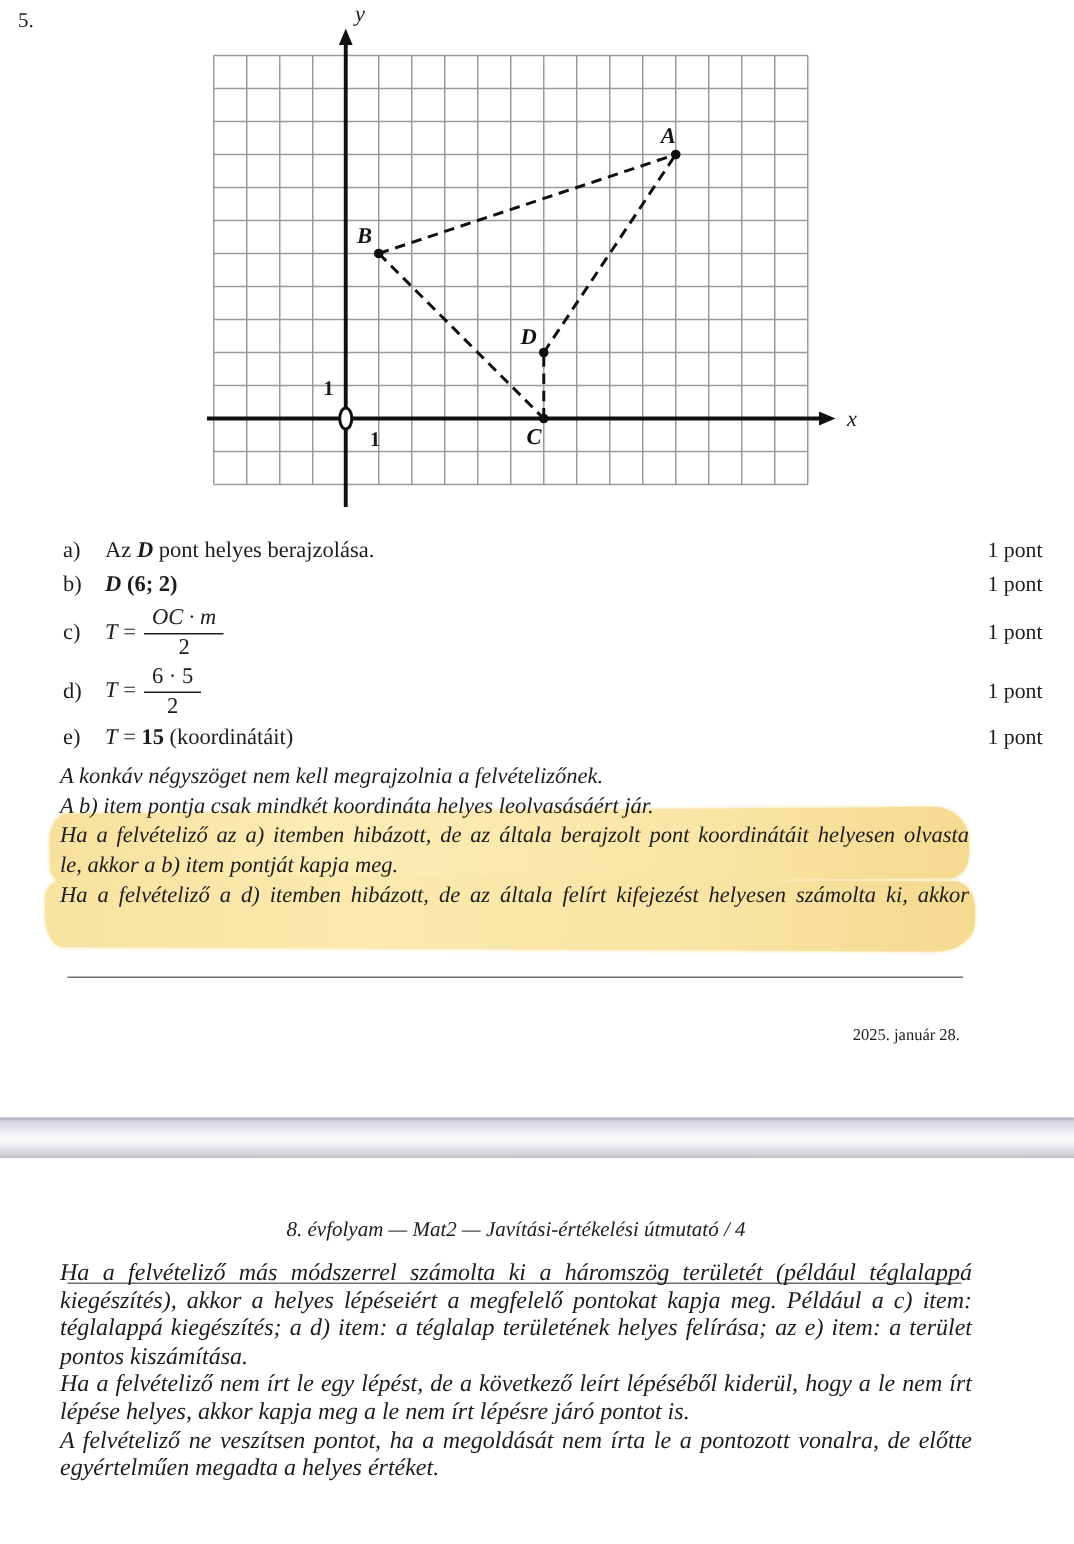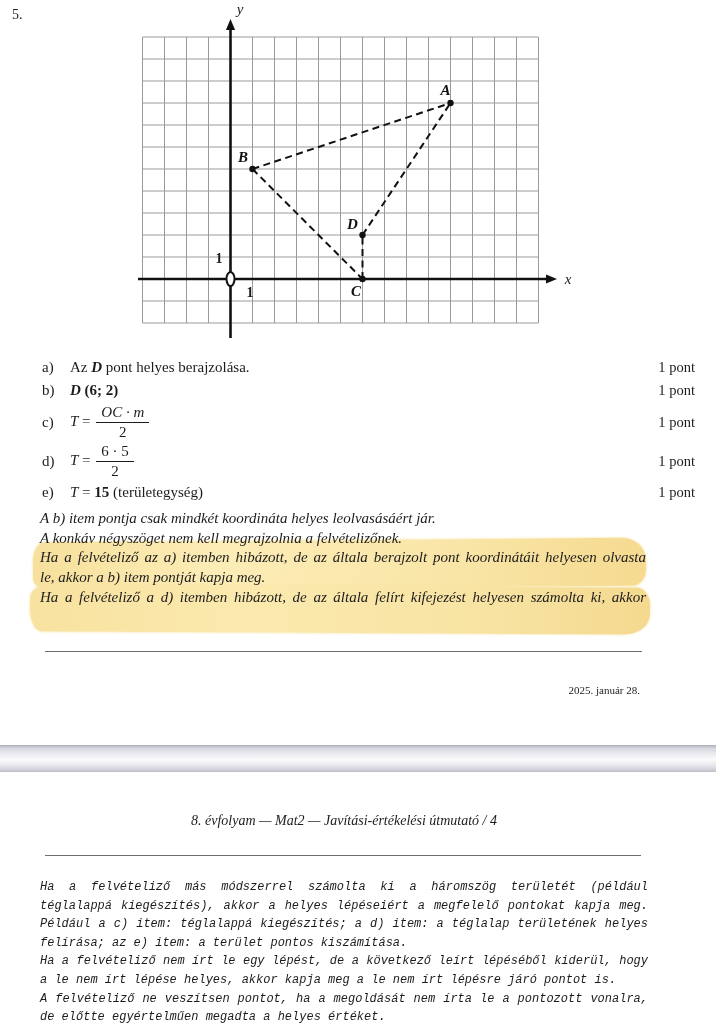--- a/index.html
+++ b/index.html
@@ -40,21 +40,21 @@
   
   .rule{height:0;border-top:1.6px solid #6e6e6e;}
   .rule1{left:45px;top:651px;width:597px;}
   .rule2{left:45px;top:855px;width:596px;}
   .date-line{left:440px;top:684px;width:200px;text-align:right;font-size:11px;}
   
   .page-gap{left:0;top:745px;width:716px;height:27px;
     background:linear-gradient(180deg,#aeaeb9 0%,#d7d7e0 12%,#f2f2f6 42%,#fbfbfd 55%,#e4e4eb 78%,#c9c9d4 96%,#b9b9c4 100%);}
   
   .p2-header{left:40px;top:813px;width:608px;text-align:center;font-size:14px;font-style:italic;}
-  .p2-paras{left:40px;top:878px;width:608px;font-style:italic;font-size:12px;line-height:18.6px;font-family:Liberation Mono, monospace;}
+  .p2-paras{left:40px;top:840px;width:608px;font-style:italic;font-size:16px;line-height:18.6px;}
   .p2-paras p{margin:0;text-align:justify;}
 </style>
 </head>
 <body>
 
 <div class="screen">
 
   <div class="abs prob-num">5.</div>
 
   <svg id="graph-svg" class="abs" width="716" height="350">
@@ -142,30 +142,30 @@
   </div>
 
   <div class="abs item-row" style="top:440px;height:42px;">
     <span class="item-label">d)</span>
     <span class="item-content"><i>T</i><span> = </span><span class="frac"><span class="num">6 · 5</span><span class="den">2</span></span></span>
     <span class="item-score">1 pont</span>
   </div>
 
   <div class="abs item-row" style="top:481px;height:22px;">
     <span class="item-label">e)</span>
-    <span class="item-content"><i>T</i><span> = </span><b>15</b><span> (területegység)</span></span>
+    <span class="item-content"><i>T</i><span> = </span><b>15</b><span> (koordinátáit)</span></span>
     <span class="item-score">1 pont</span>
   </div>
 
   <div class="hl hl1"></div>
   <div class="hl hl2"></div>
 
   <div class="abs notes">
+    <div class="nline">A konkáv négyszöget nem kell megrajzolnia a felvételizőnek.</div>
     <div class="nline">A b) item pontja csak mindkét koordináta helyes leolvasásáért jár.</div>
-    <div class="nline">A konkáv négyszöget nem kell megrajzolnia a felvételizőnek.</div>
     <div class="nline stretch">Ha a felvételiző az a) itemben hibázott, de az általa berajzolt pont koordinátáit helyesen olvasta</div>
     <div class="nline">le, akkor a b) item pontját kapja meg.</div>
     <div class="nline stretch">Ha a felvételiző a d) itemben hibázott, de az általa felírt kifejezést helyesen számolta ki, akkor</div>
   </div>
 
   <div class="abs rule rule1"></div>
   <div class="abs date-line">2025. január 28.</div>
 
   <div class="abs page-gap"></div>
 

